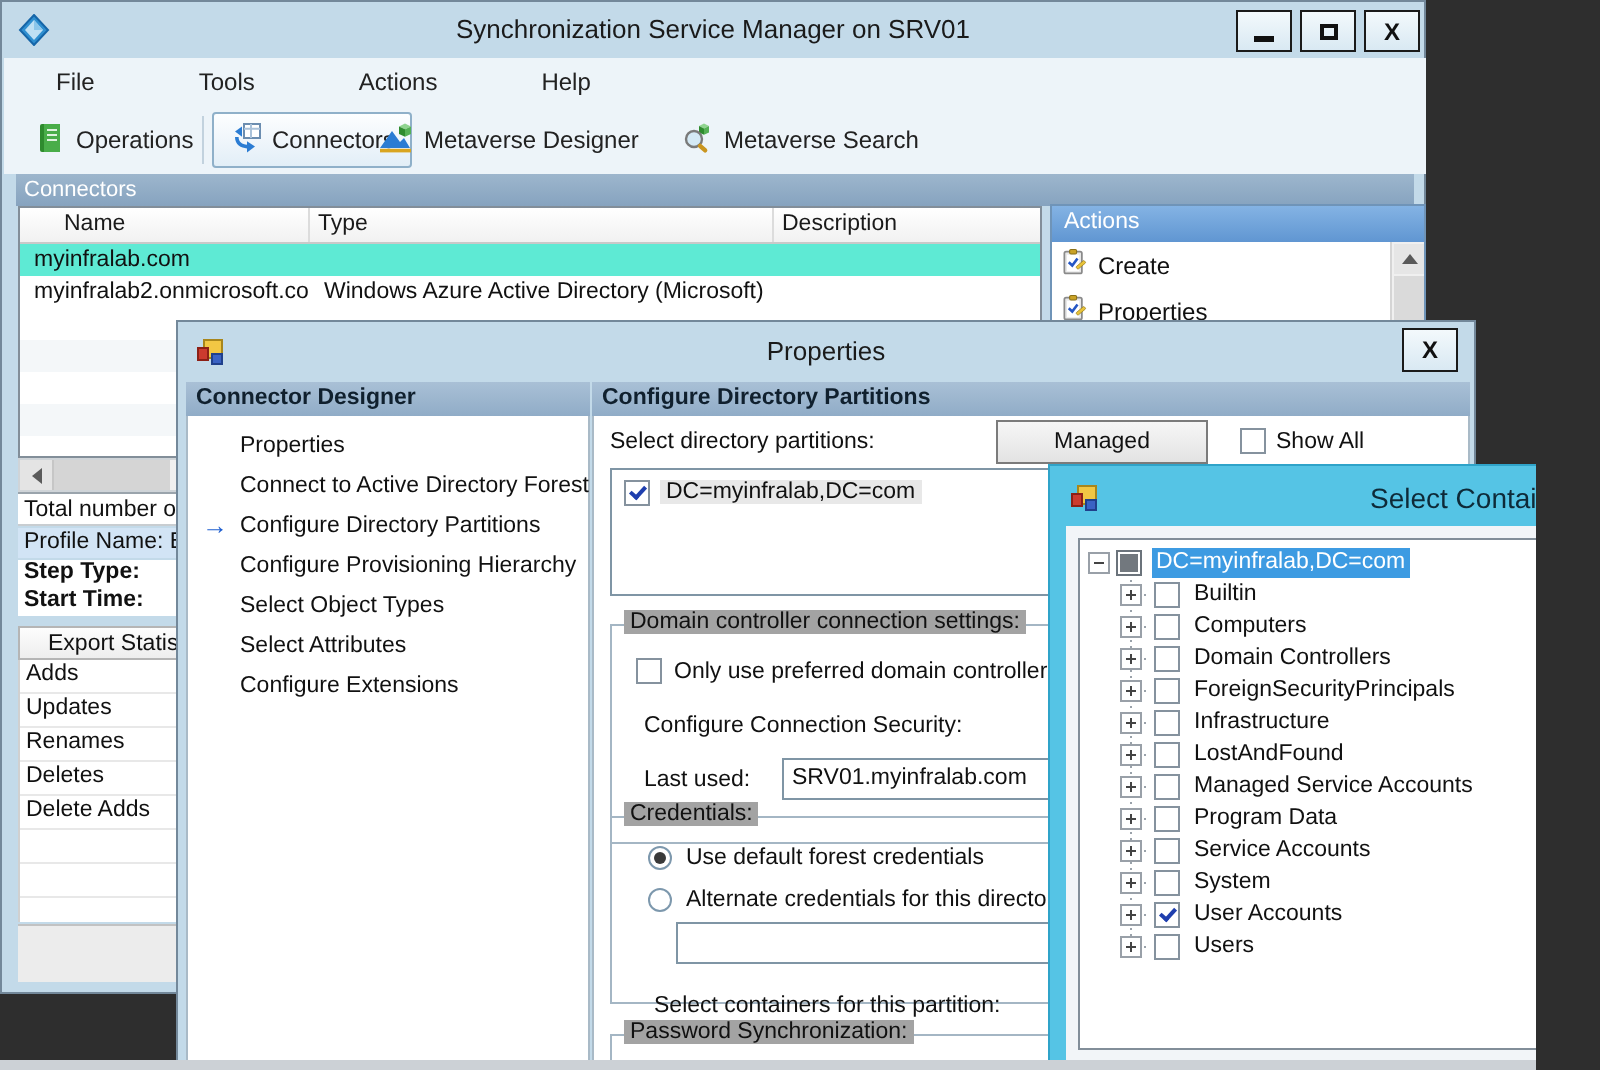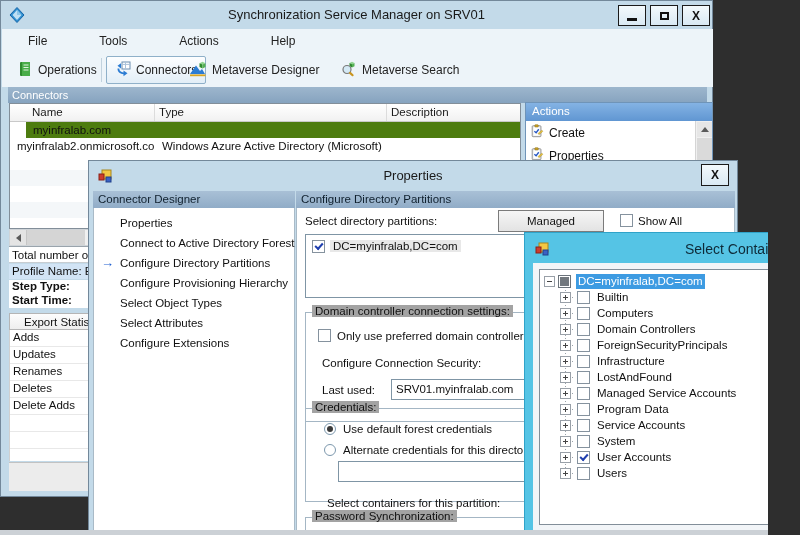--- a/index.html
+++ b/index.html
@@ -36,21 +36,21 @@
 
   
   #listview{position:absolute;left:8px;top:102px;width:512px;height:126px;background:#fff;
     border:1px solid #828e99;box-sizing:border-box;overflow:hidden;}
   .lv-header{display:flex;height:17px;background:linear-gradient(#ffffff,#f1f1f1);border-bottom:1px solid #c9c9c9;}
   .lv-col{box-sizing:border-box;border-right:1px solid #dcdcdc;font-size:11.5px;padding:2px 4px 0 4px;color:#1a1a1a;}
   .lv-col.c0{width:145px;padding-left:22px;}
   .lv-col.c1{width:232px;}
   .lv-col.c2{flex:1;border-right:none;}
   .lv-row{display:flex;height:16px;font-size:11.5px;}
-  .lv-row.first{background:#4d7c0f;margin-left:16px;}
+  .lv-row.first{background:#5eead4;}
   .lv-cell{box-sizing:border-box;padding:2px 4px 0 7px;white-space:nowrap;overflow:hidden;}
   .lv-cell.c0{width:145px;}
   .lv-cell.c1{width:232px;}
   .lv-cell.c2{flex:1;}
   .lv-stripe{height:16px;}
   .lv-stripe.alt{background:#f4f7f9;}
 
   
   .hscroll{position:absolute;left:8px;top:228px;width:512px;height:17px;background:#f0f0f0;
     border:1px solid #cfd4d8;box-sizing:border-box;}
@@ -83,21 +83,21 @@
   .as-thumb{position:absolute;top:17px;left:1px;right:0;height:60px;background:#dadada;}
 
   
   #props-dialog{left:88px;top:160px;width:650px;height:380px;background:#c3dae9;border:1px solid #73889a;z-index:10;}
   .dlg-titlebar{position:absolute;left:0;top:0;right:0;height:30px;}
   .dlg-title{position:absolute;left:0;right:0;top:7px;text-align:center;font-size:13px;color:#1a1a1a;}
   .dlg-icon{position:absolute;left:8px;top:7px;}
   .dlg-close{position:absolute;right:8px;top:3px;width:28px;height:22px;background:linear-gradient(#f3f9fc,#d9e9f3);
     border:1px solid #1a1a1a;box-sizing:border-box;display:flex;align-items:center;justify-content:center;}
   .panel-header{position:absolute;height:17px;background:linear-gradient(#a9c0d6,#90acc7);color:#10202e;
-    font-size:11.5px;padding:2px 0 0 5px;box-sizing:border-box;}
+    font-size:11.5px;padding:2px 0 0 5px;box-sizing:border-box;font-weight:bold;}
   #left-header{left:4px;top:30px;width:202px;}
   #right-header{left:207px;top:30px;width:439px;}
   .panel-body{position:absolute;top:47px;bottom:-10px;background:#fff;border:1px solid #a9bac7;border-top:none;box-sizing:border-box;}
   #left-body{left:4px;width:202px;}
   #right-body{left:207px;width:439px;}
 
   .nav-item{position:relative;height:20px;font-size:11.5px;line-height:20px;padding-left:26px;white-space:nowrap;}
   .nav-list{padding-top:5px;}
   .nav-arrow{position:absolute;left:7px;top:0;color:#1f5fd0;font-weight:bold;font-size:13px;}
 

